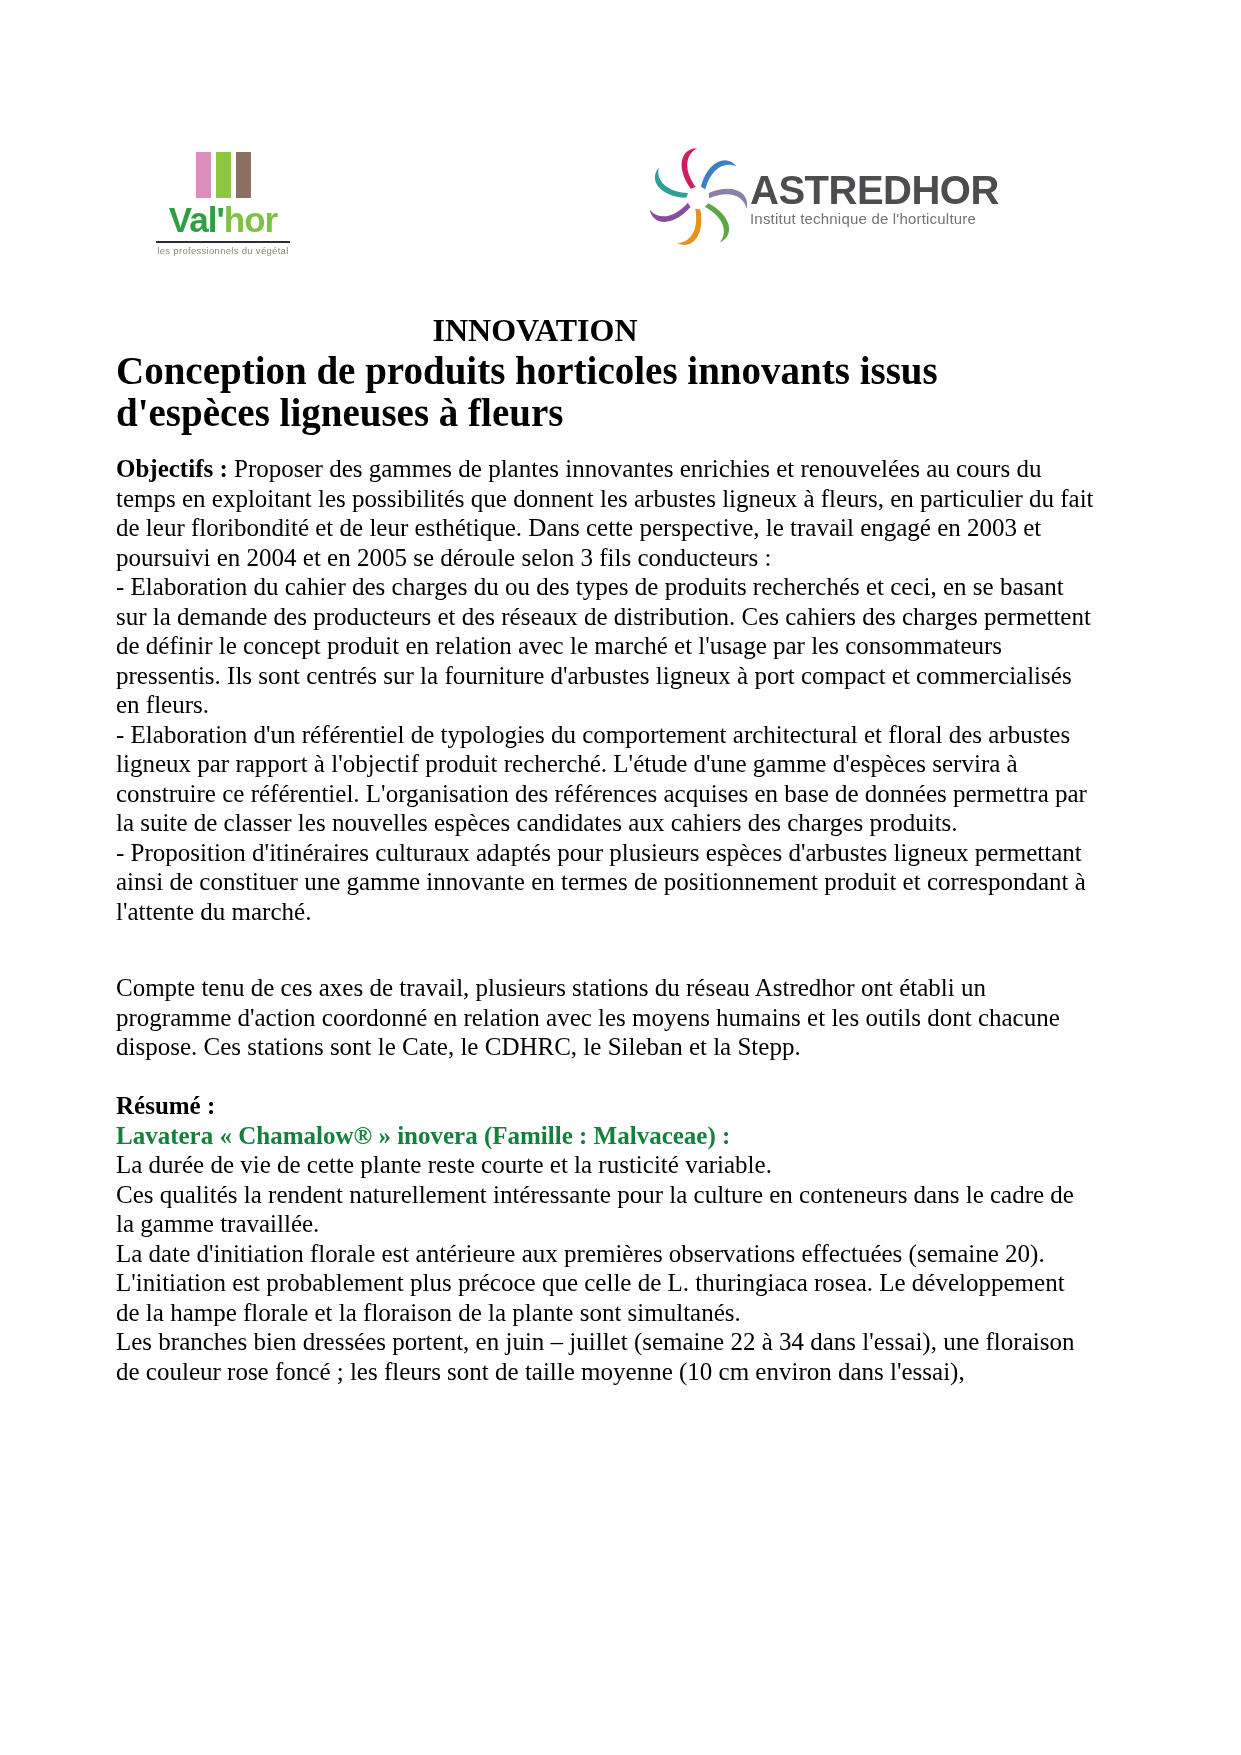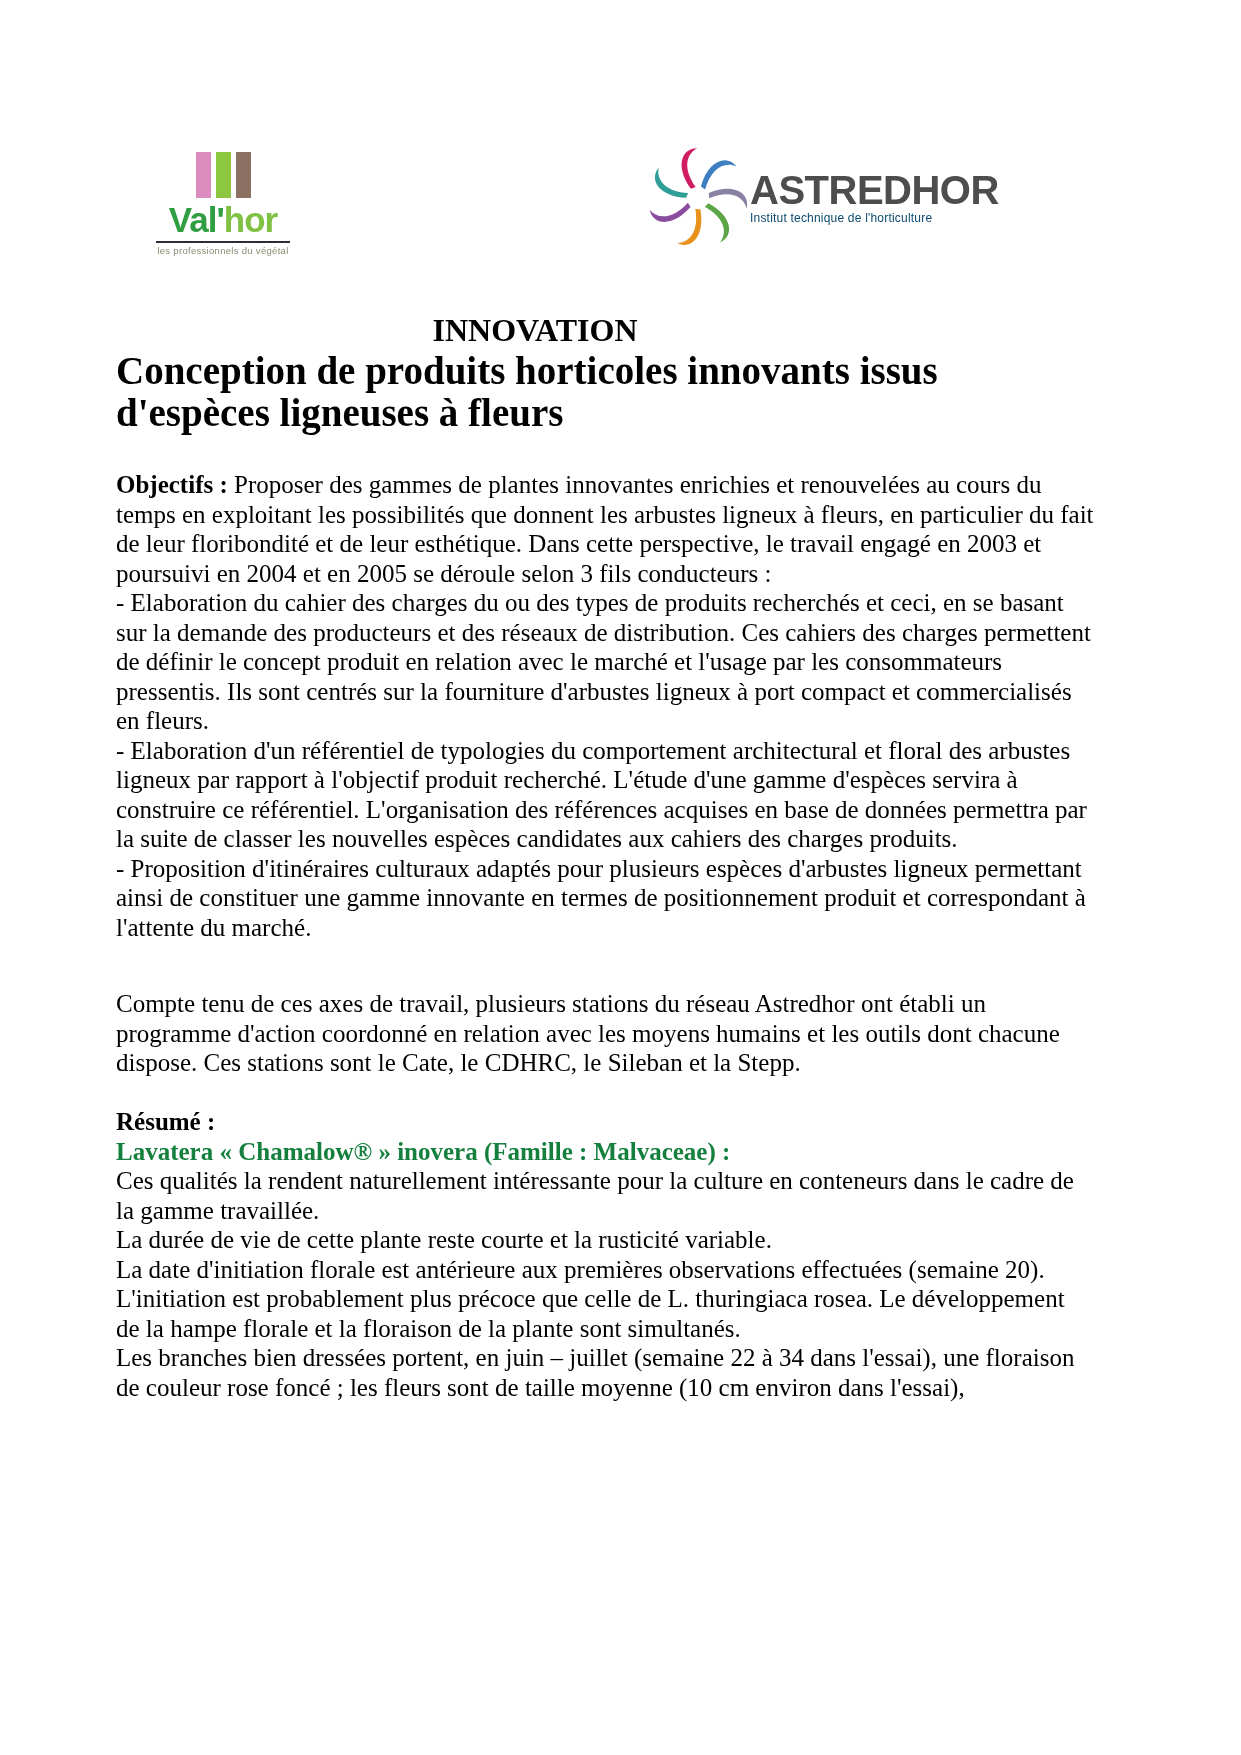--- a/index.html
+++ b/index.html
@@ -62,23 +62,23 @@
   .astredhor-name {
     font-family: "Liberation Sans", sans-serif;
     font-weight: bold;
     font-size: 40px;
     line-height: 40px;
     letter-spacing: -0.5px;
     color: #4d4d4f;
   }
   .astredhor-tagline {
     font-family: "Liberation Sans", sans-serif;
-    font-size: 12px;
+    font-size: 15px;
     line-height: 17px;
-    color: #0c4a6e;
+    color: #737373;
     letter-spacing: 0.2px;
     white-space: nowrap;
   }
 
   
   .content {
     position: absolute;
     left: 116px;
     top: 312px;
     width: 978px;
@@ -94,21 +94,21 @@
   }
   .title {
     font-weight: bold;
     font-size: 39px;
     line-height: 42px;
     margin: 2px 0 0 0;
   }
   .meta { margin-top: 53px; }
   .meta-line b { font-weight: bold; }
   .para { margin: 0; }
-  .objectifs-intro { margin-top: 36px; }
+  .objectifs-intro { margin-top: 20px; }
   .followup { margin-top: 47px; }
   .resume { margin-top: 29.5px; }
   .resume-label { font-weight: bold; }
   .resume-subheading { font-weight: bold; }
 </style>
 </head>
 <body>
 
 <div class="page">
 
@@ -164,21 +164,21 @@
 
     <div class="para">- Elaboration du cahier des charges du ou des types de produits recherchés et ceci, en se basant sur la demande des producteurs et des réseaux de distribution. Ces cahiers des charges permettent de définir le concept produit en relation avec le marché et l'usage par les consommateurs pressentis. Ils sont centrés sur la fourniture d'arbustes ligneux à port compact et commercialisés en fleurs.</div>
     <div class="para">- Elaboration d'un référentiel de typologies du comportement architectural et floral des arbustes ligneux par rapport à l'objectif produit recherché. L'étude d'une gamme d'espèces servira à construire ce référentiel. L'organisation des références acquises en base de données permettra par la suite de classer les nouvelles espèces candidates aux cahiers des charges produits.</div>
     <div class="para">- Proposition d'itinéraires culturaux adaptés pour plusieurs espèces d'arbustes ligneux permettant ainsi de constituer une gamme innovante en termes de positionnement produit et correspondant à l'attente du marché.</div>
 
     <p class="para followup">Compte tenu de ces axes de travail, plusieurs stations du réseau Astredhor ont établi un programme d'action coordonné en relation avec les moyens humains et les outils dont chacune dispose. Ces stations sont le Cate, le CDHRC, le Sileban et la Stepp.</p>
 
     <div class="resume">
       <div class="resume-label">Résumé :</div>
       <div class="resume-subheading" style="color: #15803d;">Lavatera « Chamalow® » inovera (Famille : Malvaceae) :</div>
+      <div class="para">La durée de vie de cette plante reste courte et la rusticité variable.</div>
       <div class="para">Ces qualités la rendent naturellement intéressante pour la culture en conteneurs dans le cadre de la gamme travaillée.</div>
-      <div class="para">La durée de vie de cette plante reste courte et la rusticité variable.</div>
       <div class="para">La date d'initiation florale est antérieure aux premières observations effectuées (semaine 20).</div>
       <div class="para">L'initiation est probablement plus précoce que celle de L. thuringiaca rosea. Le développement de la hampe florale et la floraison de la plante sont simultanés.</div>
       <div class="para">Les branches bien dressées portent, en juin – juillet (semaine 22 à 34 dans l'essai), une floraison de couleur rose foncé ; les fleurs sont de taille moyenne (10 cm environ dans l'essai),</div>
     </div>
 
   </div>
 </div>
 
 </body></html>

